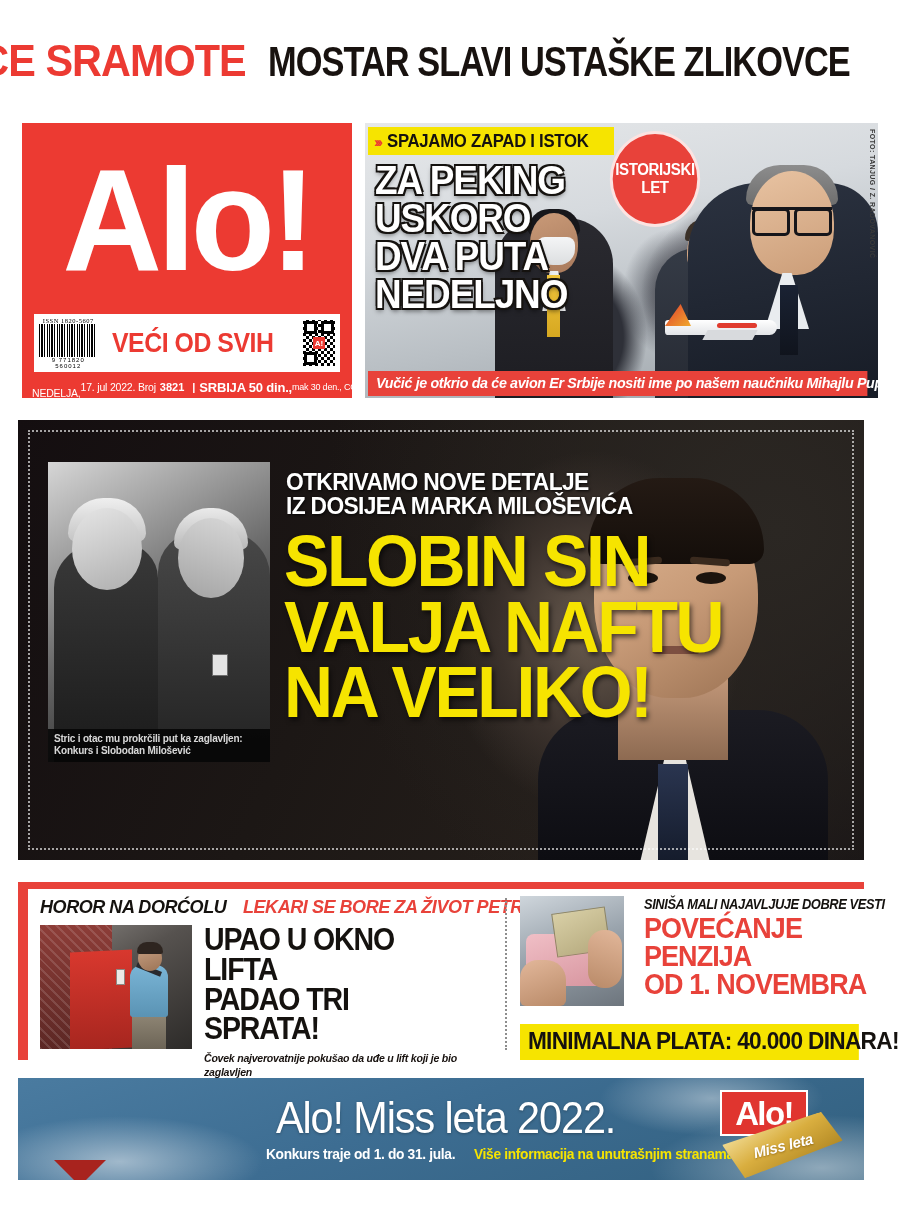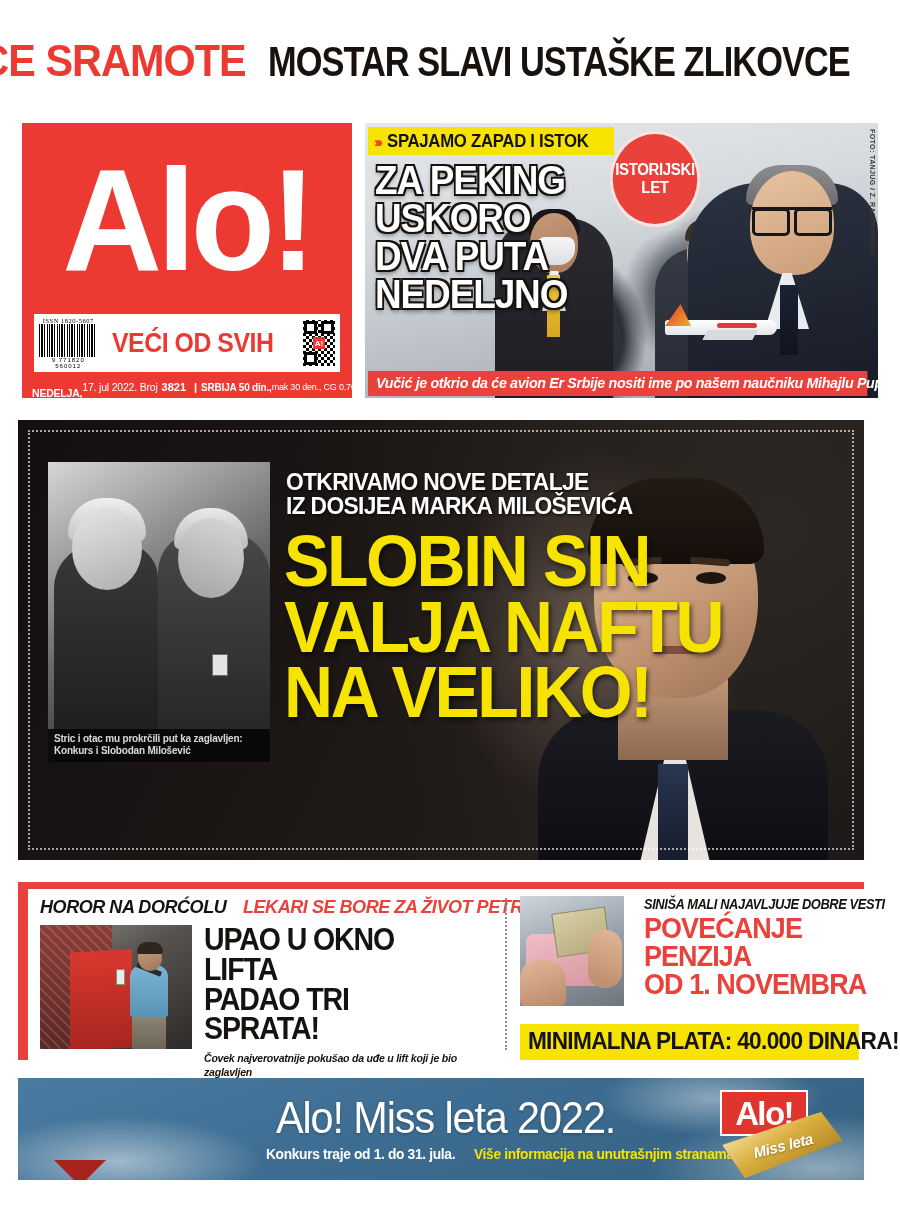--- a/index.html
+++ b/index.html
@@ -120,24 +120,24 @@
   .qr-eye.tr { right:1px; top:1px; }
   .qr-eye.bl { left:1px; bottom:1px; }
   .dateline {
     height: 22px;
     display: flex; align-items: center;
     padding: 0 10px;
     color: #ffffff;
     white-space: nowrap;
     overflow: hidden;
   }
-  .dateline .d1 { font-size: 10.5px; font-weight: bold; letter-spacing: -0.2px; margin-top: 12px; }
+  .dateline .d1 { font-size: 10.5px; font-weight: normal; letter-spacing: -0.2px; margin-top: 12px; }
   .dateline .d2 { font-size: 10.5px; letter-spacing: -0.2px; }
   .dateline .d3 { font-size: 11px; font-weight: bold; margin: 0 4px; }
-  .dateline .d4 { font-size: 10px; font-weight: bold; letter-spacing: -0.2px; }
+  .dateline .d4 { font-size: 13px; font-weight: bold; letter-spacing: -0.2px; }
   .dateline .d5 { font-size: 9px; letter-spacing: -0.2px; }
 
   
   .topstory {
     position: absolute;
     left: 365px; top: 123px;
     width: 513px; height: 275px;
     overflow: hidden;
     background: #cdd2d6;
   }

